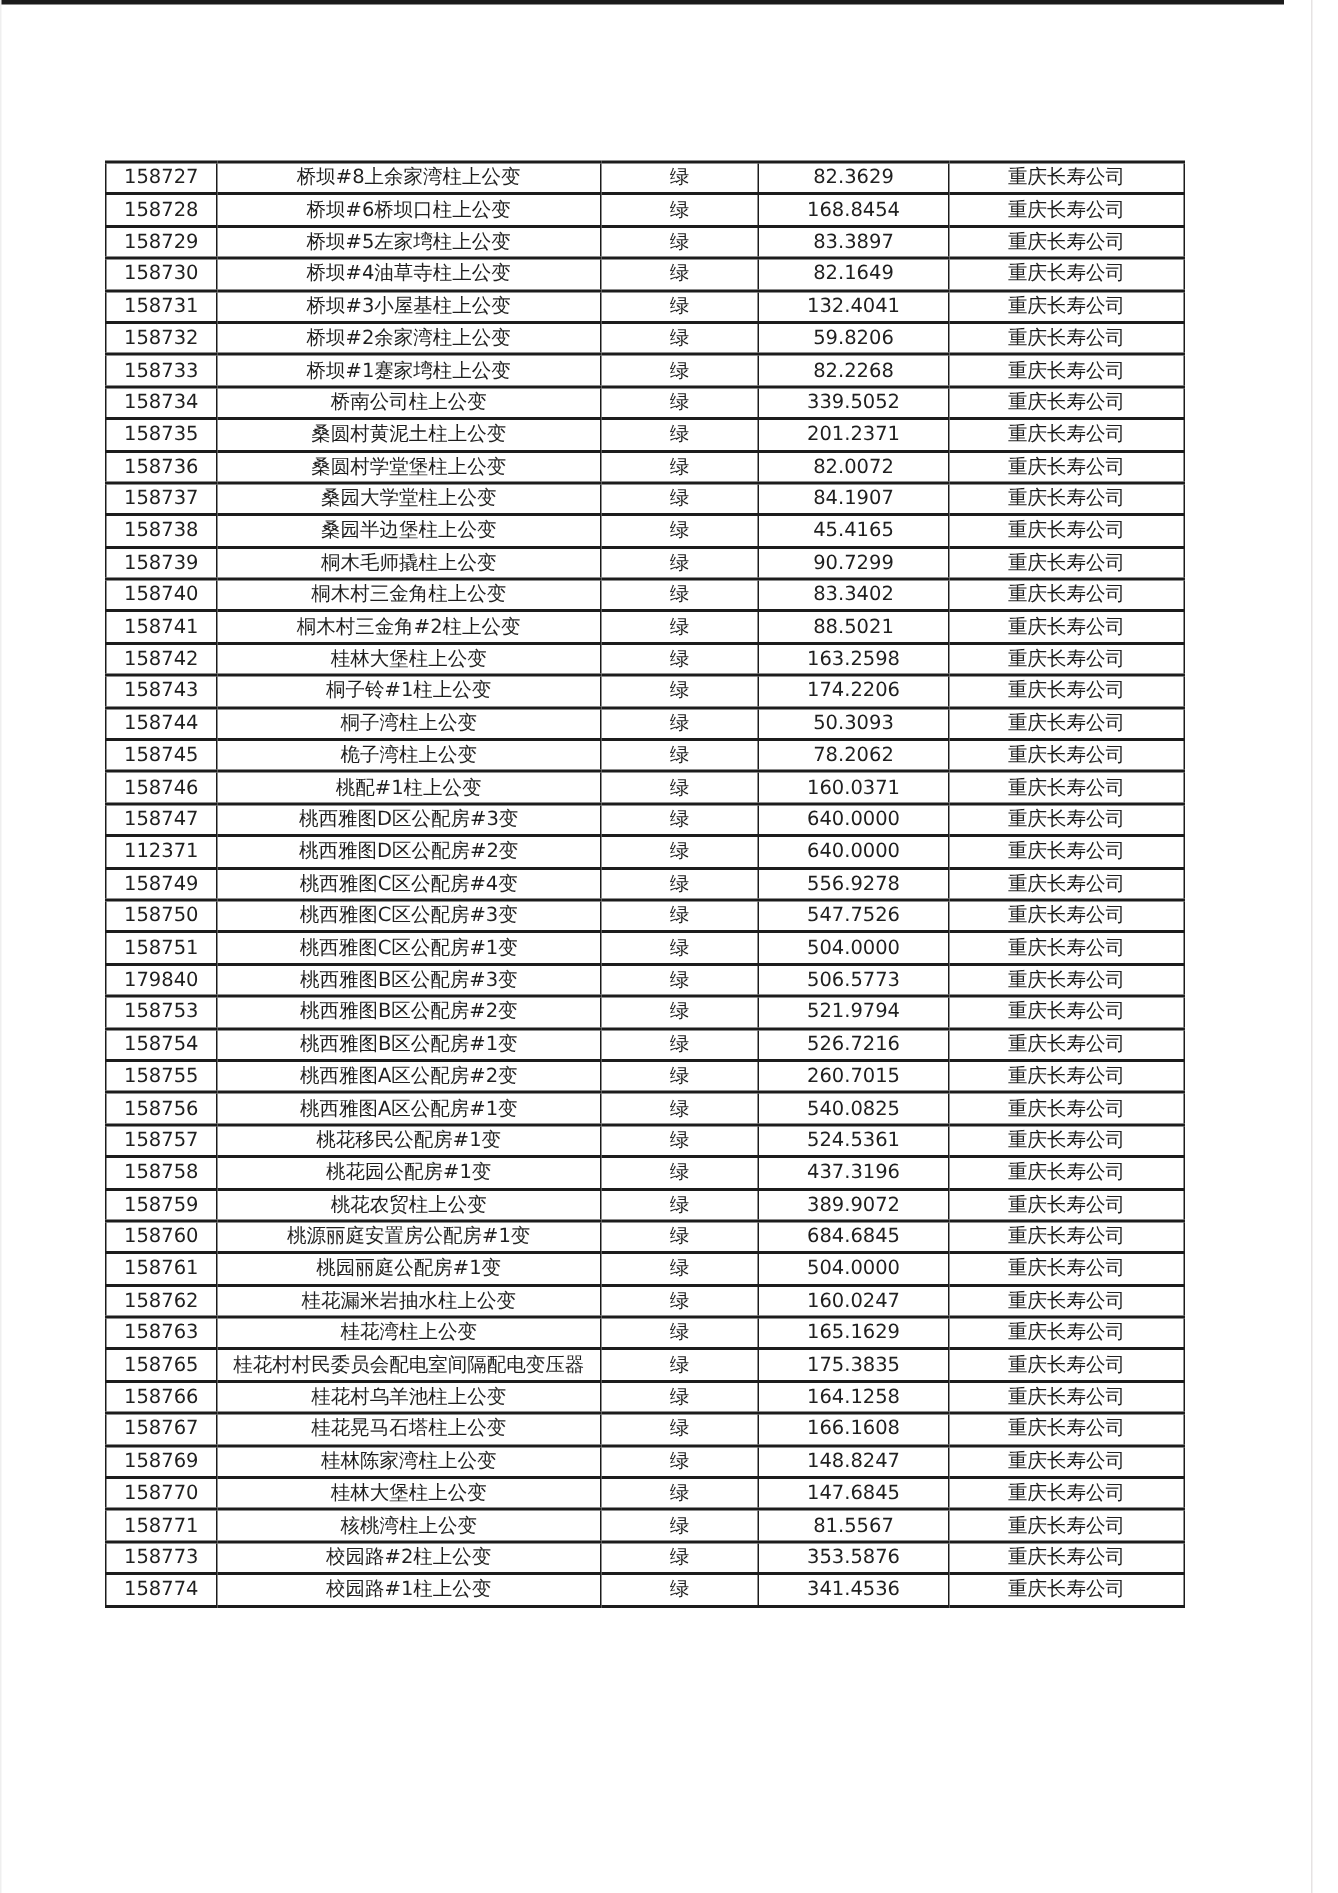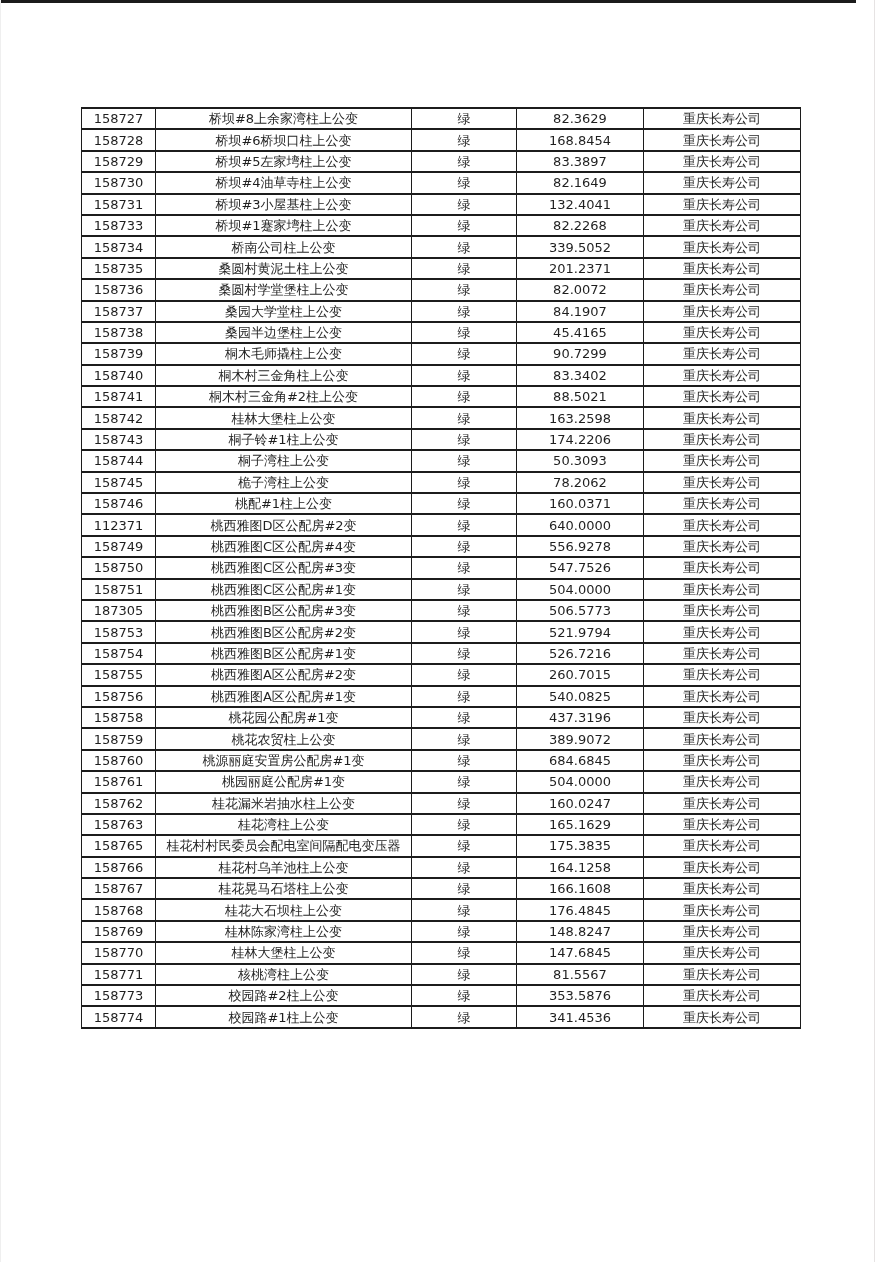--- a/index.html
+++ b/index.html
@@ -30,21 +30,21 @@
   }
   .scan-left-line {
     position: absolute;
     top: 0; left: 0;
     width: 1px; height: 1262px;
     background: #efefef;
   }
   
   table.data-table {
     position: absolute;
-    left: 81px;
+    left: 70px;
     top: 107px;
     width: 719px;
     border-collapse: collapse;
     table-layout: fixed;
   }
   table.data-table td {
     border-left: 1px solid #1c1c1c;
     border-right: 1px solid #1c1c1c;
     border-top: 2px solid #1c1c1c;
     border-bottom: 2px solid #1c1c1c;
@@ -109,20 +109,27 @@
         <td>重庆长寿公司</td>
       </tr>
       <tr>
         <td>158731</td>
         <td>桥坝#3小屋基柱上公变</td>
         <td>绿</td>
         <td>132.4041</td>
         <td>重庆长寿公司</td>
       </tr>
       <tr>
+        <td>158732</td>
+        <td>桥坝#2余家湾柱上公变</td>
+        <td>绿</td>
+        <td>59.8206</td>
+        <td>重庆长寿公司</td>
+      </tr>
+      <tr>
         <td>158733</td>
         <td>桥坝#1蹇家塆柱上公变</td>
         <td>绿</td>
         <td>82.2268</td>
         <td>重庆长寿公司</td>
       </tr>
       <tr>
         <td>158734</td>
         <td>桥南公司柱上公变</td>
         <td>绿</td>
@@ -207,20 +214,27 @@
         <td>重庆长寿公司</td>
       </tr>
       <tr>
         <td>158746</td>
         <td>桃配#1柱上公变</td>
         <td>绿</td>
         <td>160.0371</td>
         <td>重庆长寿公司</td>
       </tr>
       <tr>
+        <td>158747</td>
+        <td>桃西雅图D区公配房#3变</td>
+        <td>绿</td>
+        <td>640.0000</td>
+        <td>重庆长寿公司</td>
+      </tr>
+      <tr>
         <td>112371</td>
         <td>桃西雅图D区公配房#2变</td>
         <td>绿</td>
         <td>640.0000</td>
         <td>重庆长寿公司</td>
       </tr>
       <tr>
         <td>158749</td>
         <td>桃西雅图C区公配房#4变</td>
         <td>绿</td>
@@ -235,21 +249,21 @@
         <td>重庆长寿公司</td>
       </tr>
       <tr>
         <td>158751</td>
         <td>桃西雅图C区公配房#1变</td>
         <td>绿</td>
         <td>504.0000</td>
         <td>重庆长寿公司</td>
       </tr>
       <tr>
-        <td>187305</td>
+        <td>179840</td>
         <td>桃西雅图B区公配房#3变</td>
         <td>绿</td>
         <td>506.5773</td>
         <td>重庆长寿公司</td>
       </tr>
       <tr>
         <td>158753</td>
         <td>桃西雅图B区公配房#2变</td>
         <td>绿</td>
         <td>521.9794</td>
@@ -270,20 +284,27 @@
         <td>重庆长寿公司</td>
       </tr>
       <tr>
         <td>158756</td>
         <td>桃西雅图A区公配房#1变</td>
         <td>绿</td>
         <td>540.0825</td>
         <td>重庆长寿公司</td>
       </tr>
       <tr>
+        <td>158757</td>
+        <td>桃花移民公配房#1变</td>
+        <td>绿</td>
+        <td>524.5361</td>
+        <td>重庆长寿公司</td>
+      </tr>
+      <tr>
         <td>158758</td>
         <td>桃花园公配房#1变</td>
         <td>绿</td>
         <td>437.3196</td>
         <td>重庆长寿公司</td>
       </tr>
       <tr>
         <td>158759</td>
         <td>桃花农贸柱上公变</td>
         <td>绿</td>
@@ -330,27 +351,20 @@
         <td>桂花村乌羊池柱上公变</td>
         <td>绿</td>
         <td>164.1258</td>
         <td>重庆长寿公司</td>
       </tr>
       <tr>
         <td>158767</td>
         <td>桂花晃马石塔柱上公变</td>
         <td>绿</td>
         <td>166.1608</td>
-        <td>重庆长寿公司</td>
-      </tr>
-      <tr>
-        <td>158768</td>
-        <td>桂花大石坝柱上公变</td>
-        <td>绿</td>
-        <td>176.4845</td>
         <td>重庆长寿公司</td>
       </tr>
       <tr>
         <td>158769</td>
         <td>桂林陈家湾柱上公变</td>
         <td>绿</td>
         <td>148.8247</td>
         <td>重庆长寿公司</td>
       </tr>
       <tr>

